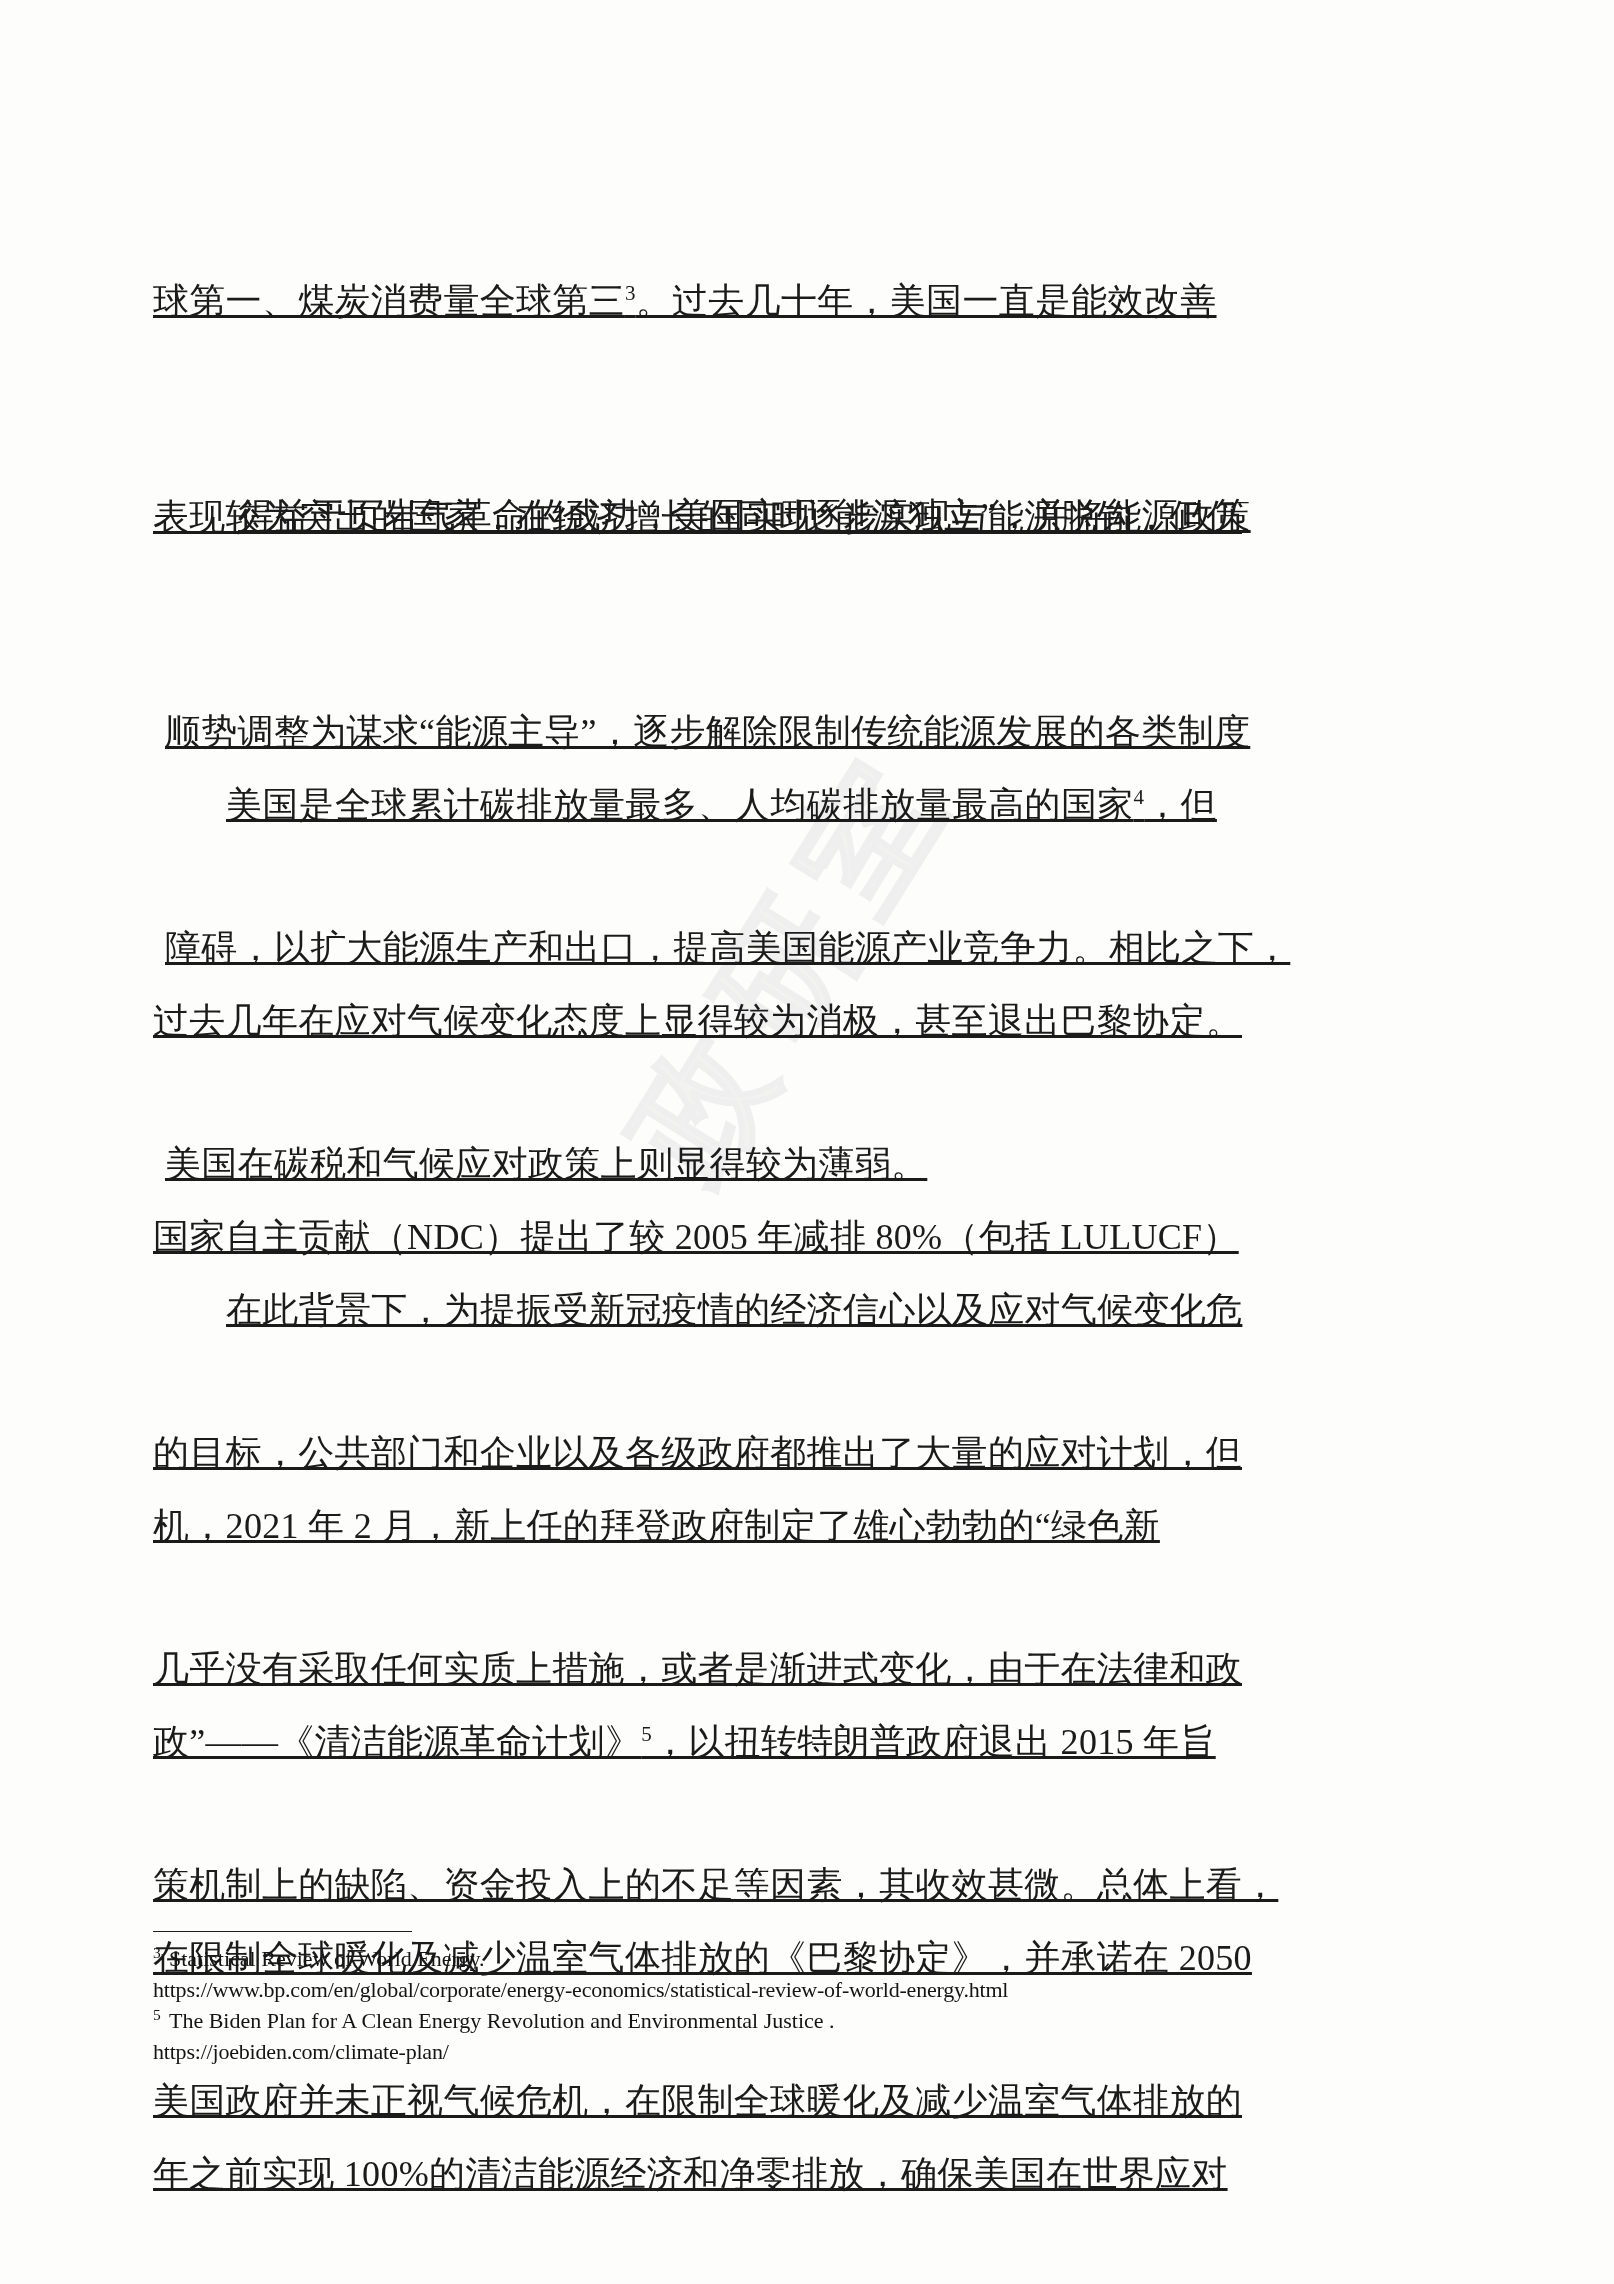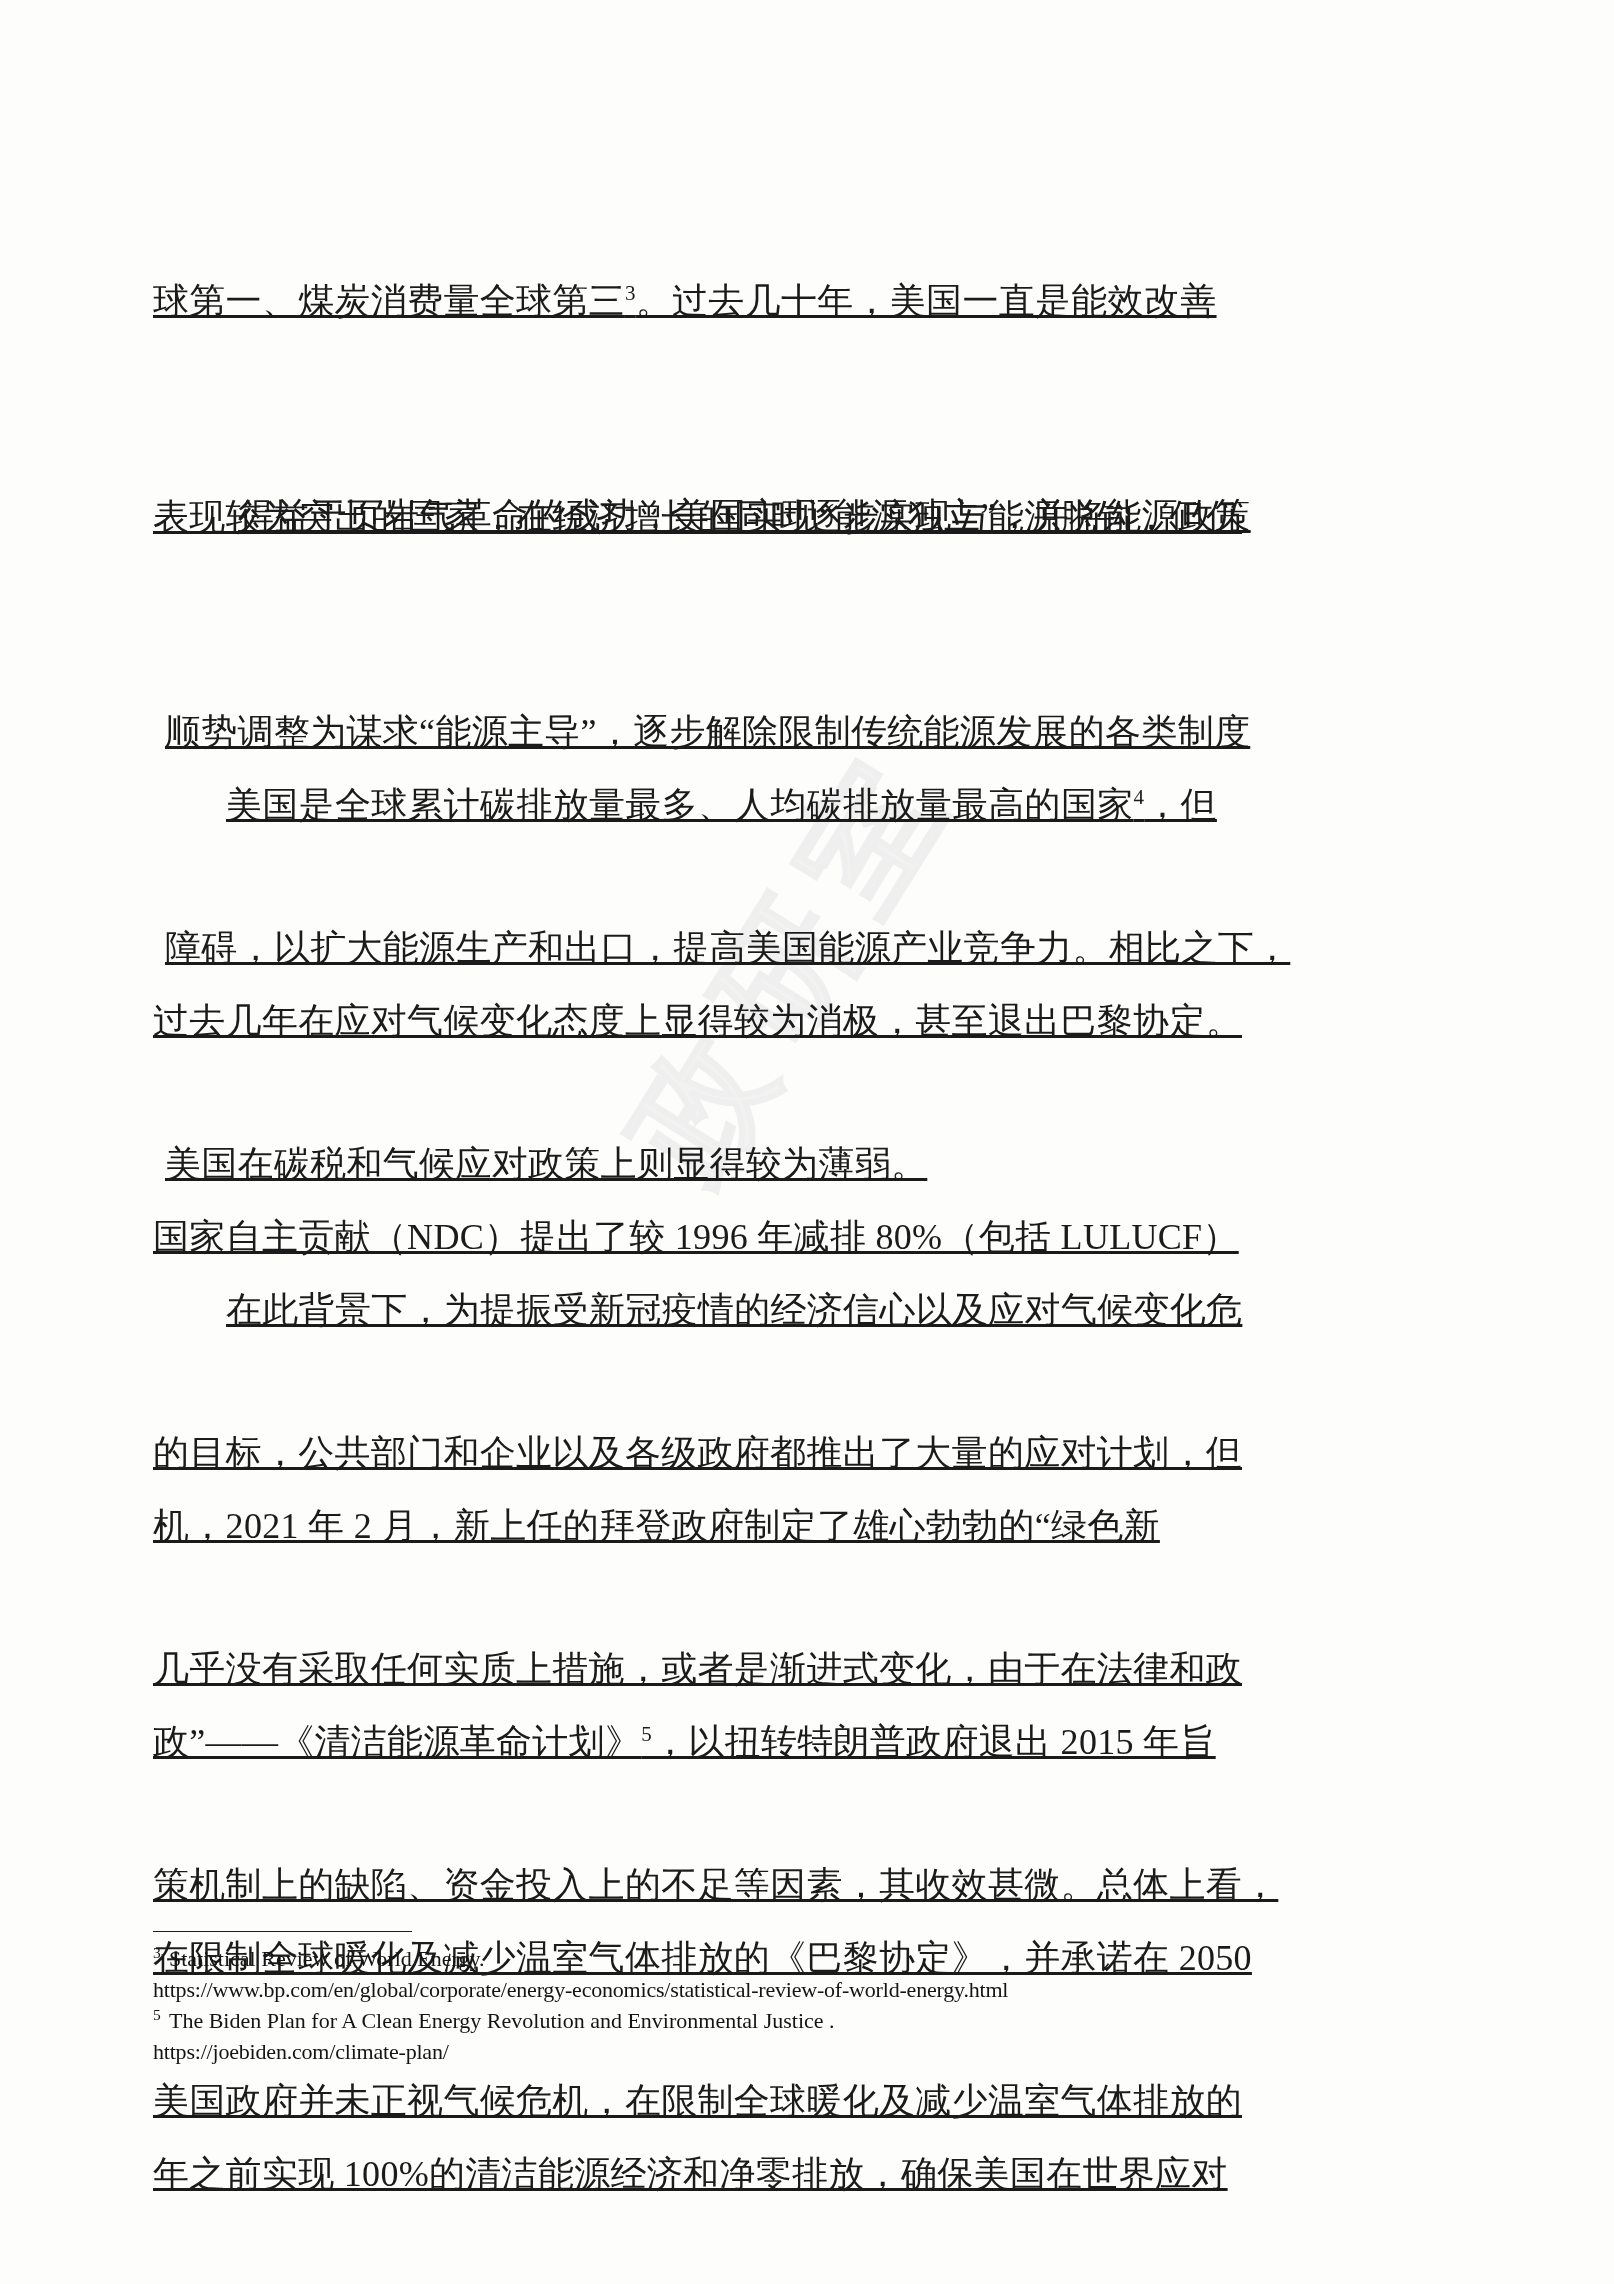--- a/index.html
+++ b/index.html
@@ -134,21 +134,21 @@
     <div class="para" id="p2">
       <span class="ln"><span class="indent"></span><span>得益于页岩气革命的成功，美国实现“能源独立”，并将能源政策</span></span>
       <span class="ln">顺势调整为谋求“能源主导”，逐步解除限制传统能源发展的各类制度</span>
       <span class="ln">障碍，以扩大能源生产和出口，提高美国能源产业竞争力。相比之下，</span>
       <span class="ln">美国在碳税和气候应对政策上则显得较为薄弱。</span>
     </div>
 
     <div class="para" id="p3">
       <span class="ln"><span class="indent"></span><span>美国是全球累计碳排放量最多、人均碳排放量最高的国家</span><sup class="fn">4</sup><span>，但</span></span>
       <span class="ln">过去几年在应对气候变化态度上显得较为消极，甚至退出巴黎协定。</span>
-      <span class="ln">国家自主贡献（NDC）提出了较 1996 年减排 80%（包括 LULUCF）</span>
+      <span class="ln">国家自主贡献（NDC）提出了较 2005 年减排 80%（包括 LULUCF）</span>
       <span class="ln">的目标，公共部门和企业以及各级政府都推出了大量的应对计划，但</span>
       <span class="ln">几乎没有采取任何实质上措施，或者是渐进式变化，由于在法律和政</span>
       <span class="ln">策机制上的缺陷、资金投入上的不足等因素，其收效甚微。总体上看，</span>
       <span class="ln">美国政府并未正视气候危机，在限制全球暖化及减少温室气体排放的</span>
       <span class="ln">绌，面临挑战形势严峻。</span>
     </div>
 
     <div class="para" id="p4">
       <span class="ln"><span class="indent"></span><span>在此背景下，为提振受新冠疫情的经济信心以及应对气候变化危</span></span>
       <span class="ln">机，2021 年 2 月，新上任的拜登政府制定了雄心勃勃的“绿色新</span>

